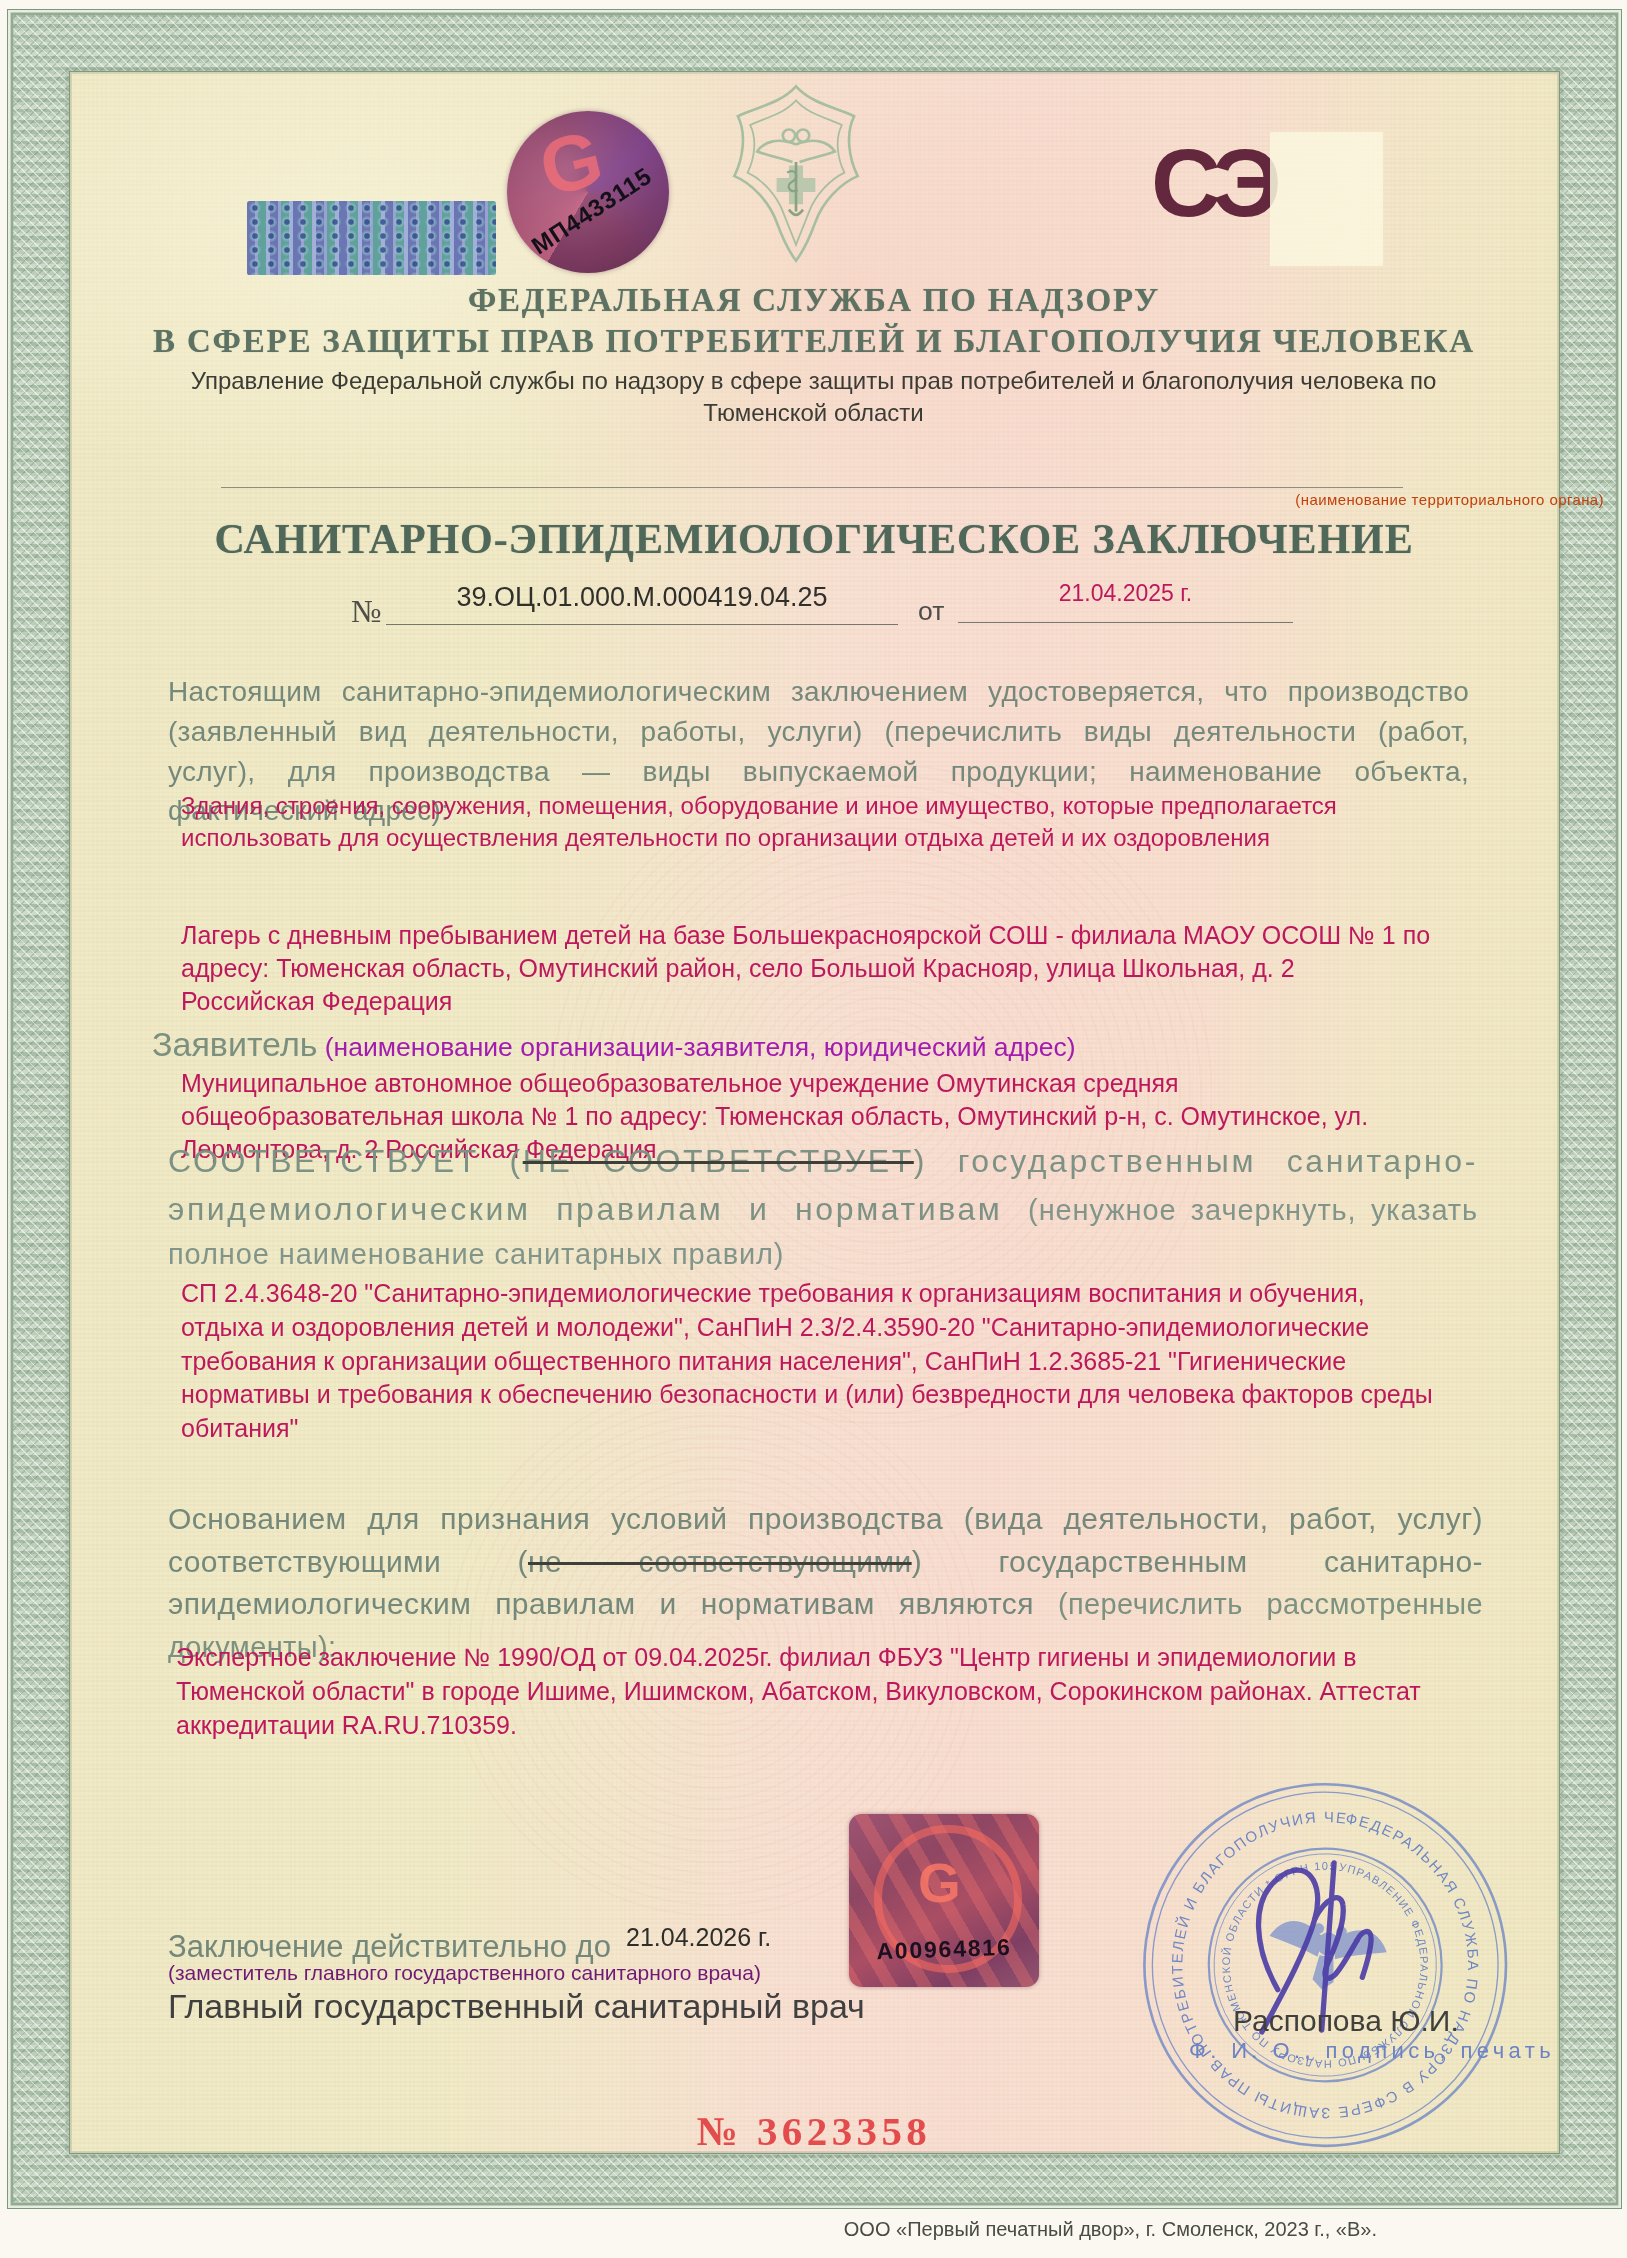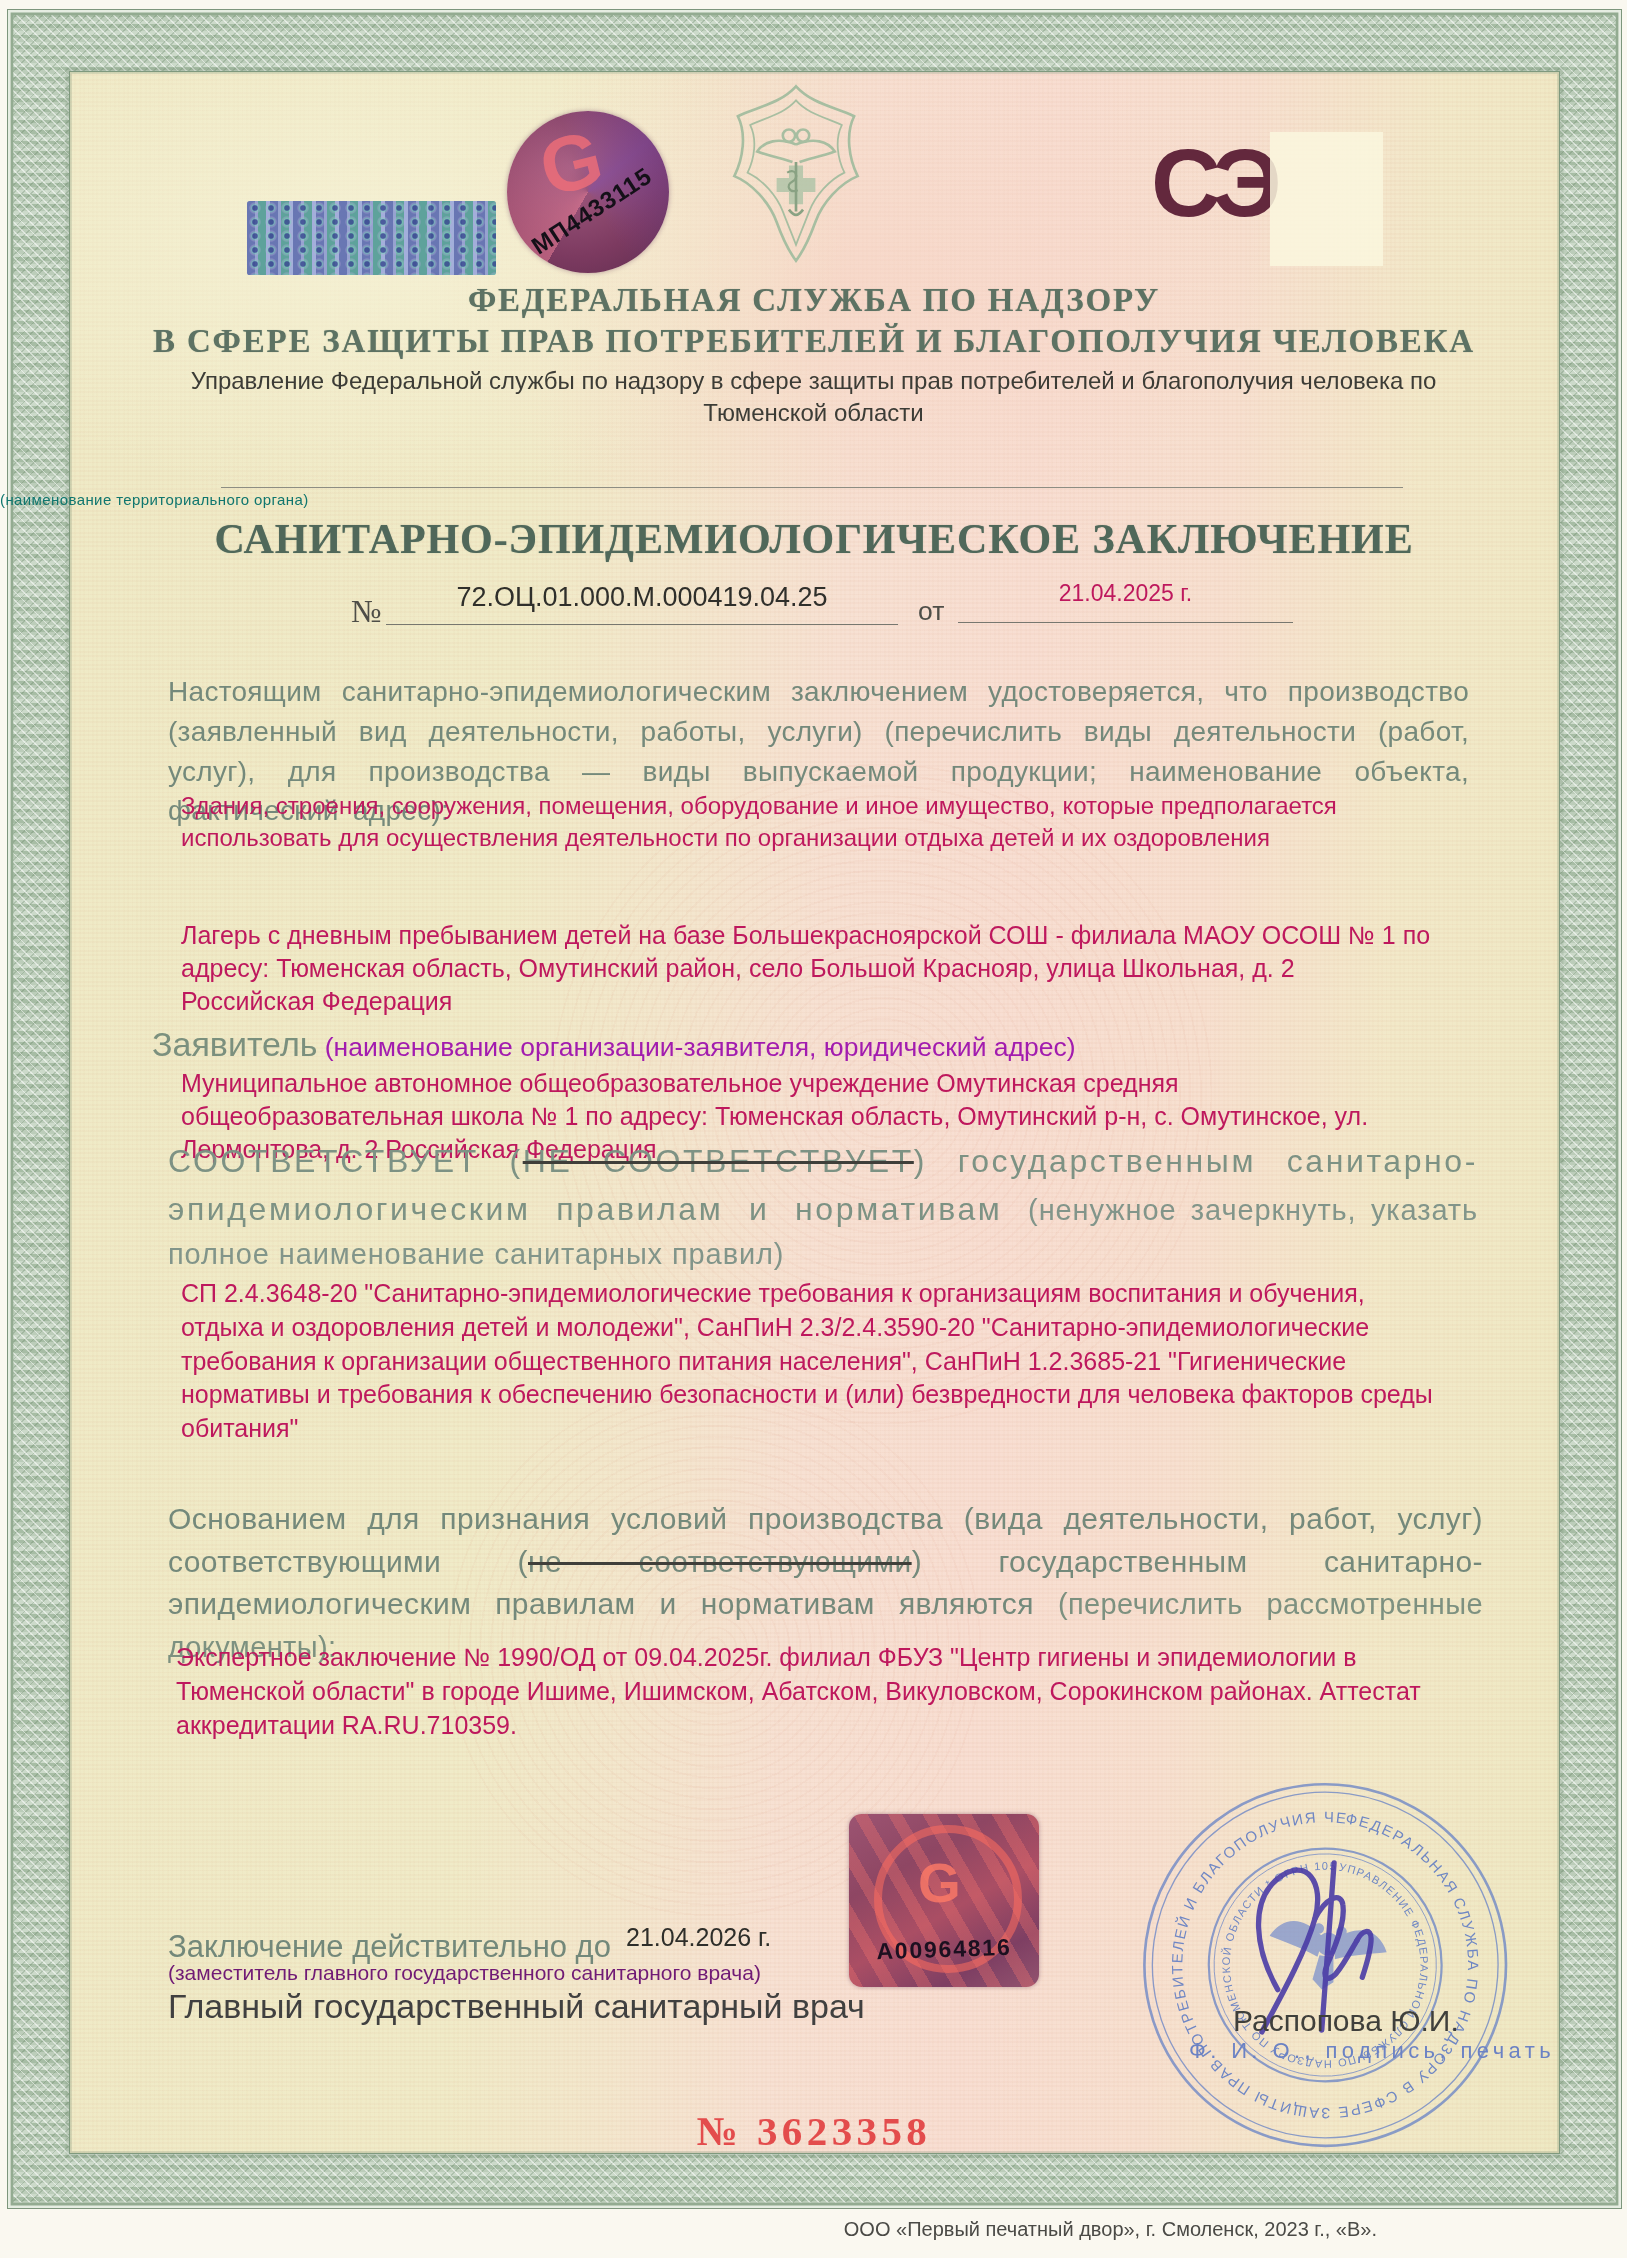--- a/index.html
+++ b/index.html
@@ -26,22 +26,22 @@
     background:repeating-radial-gradient(circle, rgba(214,140,115,.12) 0 1.8px, transparent 1.8px 10.6px);}
   
   .serif{font-family:"Liberation Serif",serif;}
   .hdr1{position:absolute;left:0;width:1628px;text-align:center;top:282px;
     font-family:"Liberation Serif",serif;font-weight:bold;font-size:33px;letter-spacing:1.8px;
     color:#5d7263;text-shadow:0 0 0.9px rgba(93,114,99,.55);}
   .hdr2{top:323px;}
   .org{position:absolute;left:152px;width:1323px;top:365px;text-align:center;
     font-size:24px;line-height:1.35;color:#3c3c36;}
   .rule{position:absolute;left:221px;right:225px;top:487px;border-top:1.8px solid #8d8d83;}
-  .rule-cap{position:absolute;left:0;width:1604px;top:491px;text-align:left;
-    font-size:15px;color:#0f766e;letter-spacing:0.4px;}
+  .rule-cap{position:absolute;left:0;width:1604px;top:491px;text-align:right;
+    font-size:15px;color:#c2410c;letter-spacing:0.4px;}
   .doc-title{position:absolute;left:0;width:1628px;top:515px;text-align:center;
     font-family:"Liberation Serif",serif;font-weight:bold;font-size:42px;letter-spacing:0.9px;
     color:#50685a;text-shadow:0 0 0.9px rgba(80,104,90,.6);}
   .num-label{position:absolute;left:351px;top:593px;font-family:"Liberation Serif",serif;
     font-size:32px;color:#4e4e48;}
   .num-line{position:absolute;left:386px;width:512px;top:582px;height:42px;text-align:center;
     font-size:27px;color:#2f2f2b;border-bottom:1.8px solid #77776f;}
   .ot-label{position:absolute;left:918px;top:596px;font-size:26.5px;color:#4e4e48;}
   .date-line{position:absolute;left:958px;width:335px;top:580px;height:42px;text-align:center;
     font-size:23px;color:#be185d;border-bottom:1.8px solid #77776f;}
@@ -137,21 +137,21 @@
 
   <div class="hdr1 hdr2">В СФЕРЕ ЗАЩИТЫ ПРАВ ПОТРЕБИТЕЛЕЙ И БЛАГОПОЛУЧИЯ  ЧЕЛОВЕКА</div>
   <div class="hdr1">ФЕДЕРАЛЬНАЯ СЛУЖБА ПО НАДЗОРУ</div>
   <div class="org">Управление Федеральной службы по надзору в сфере защиты прав потребителей и благополучия человека по Тюменской области</div>
   <div class="rule"></div>
   <div class="rule-cap">(наименование территориального органа)</div>
 
   <div class="doc-title">САНИТАРНО-ЭПИДЕМИОЛОГИЧЕСКОЕ ЗАКЛЮЧЕНИЕ</div>
 
   <div class="num-label serif">№</div>
-  <div class="num-line">72.ОЦ.01.000.М.000419.04.25</div>
+  <div class="num-line">39.ОЦ.01.000.М.000419.04.25</div>
   <div class="ot-label">от</div>
   <div class="date-line">21.04.2025 г.</div>
 
   <div class="green-par intro">Настоящим санитарно-эпидемиологическим заключением удостоверяется, что производство (заявленный вид деятельности, работы, услуги) (перечислить виды деятельности (работ, услуг), для производства — виды выпускаемой продукции; наименование объекта, фактический адрес):</div>
   <div class="obj-types black">Здания, строения, сооружения, помещения, оборудование и иное имущество, которые предполагается использовать для осуществления деятельности по организации отдыха детей и их оздоровления</div>
   <div class="facility black">Лагерь с дневным пребыванием детей на базе Большекрасноярской СОШ - филиала МАОУ ОСОШ № 1 по адресу: Тюменская область, Омутинский район, село Большой Краснояр, улица Школьная, д. 2  Российская Федерация</div>
 
   <div class="zayav">
     <span class="zayav-label">Заявитель</span><span class="zayav-cap"> (наименование организации-заявителя, юридический адрес)</span>
   </div>

